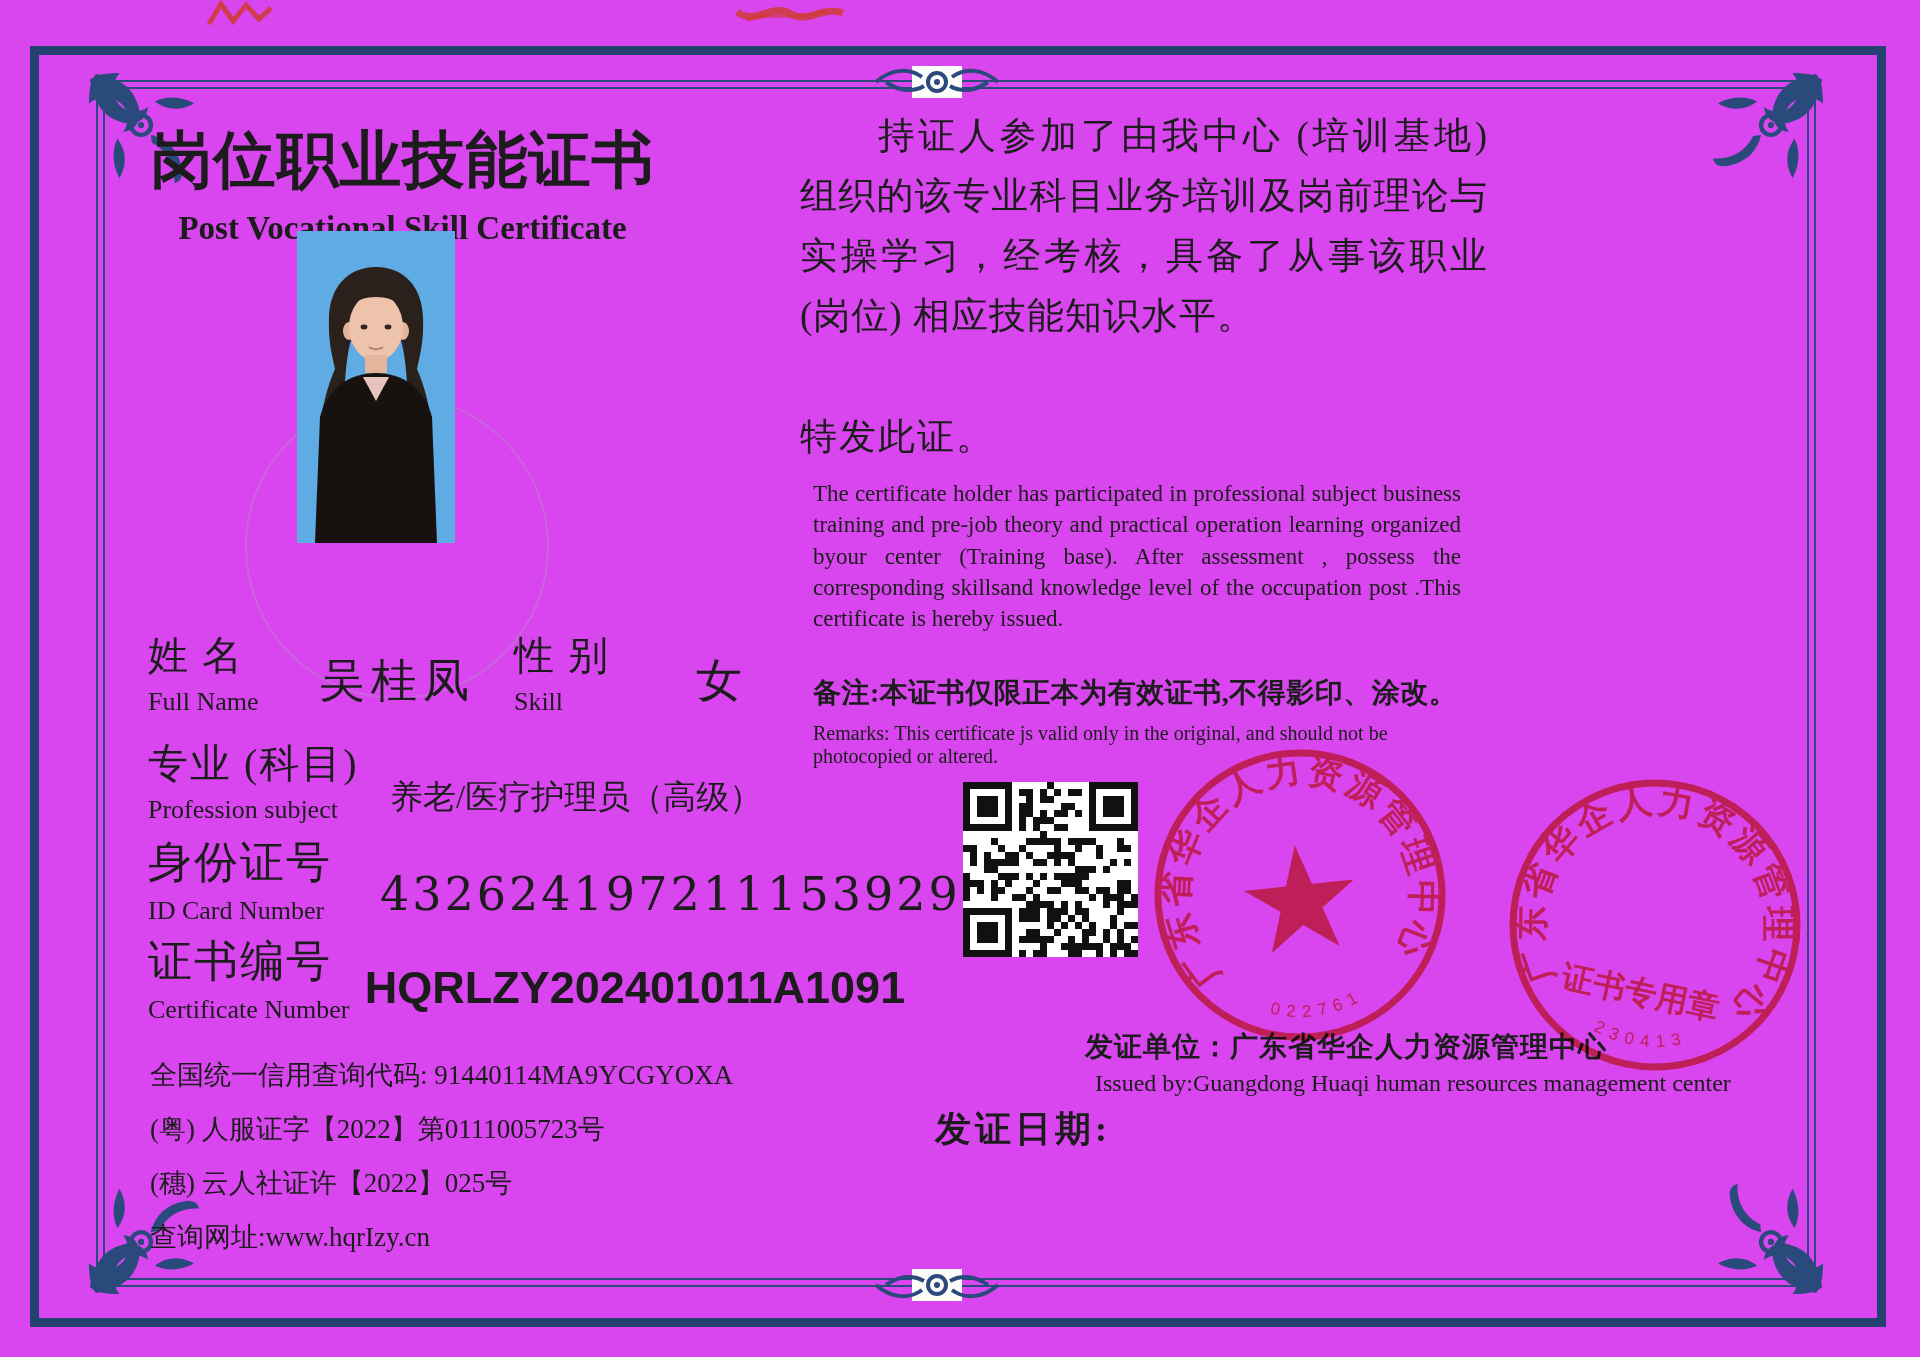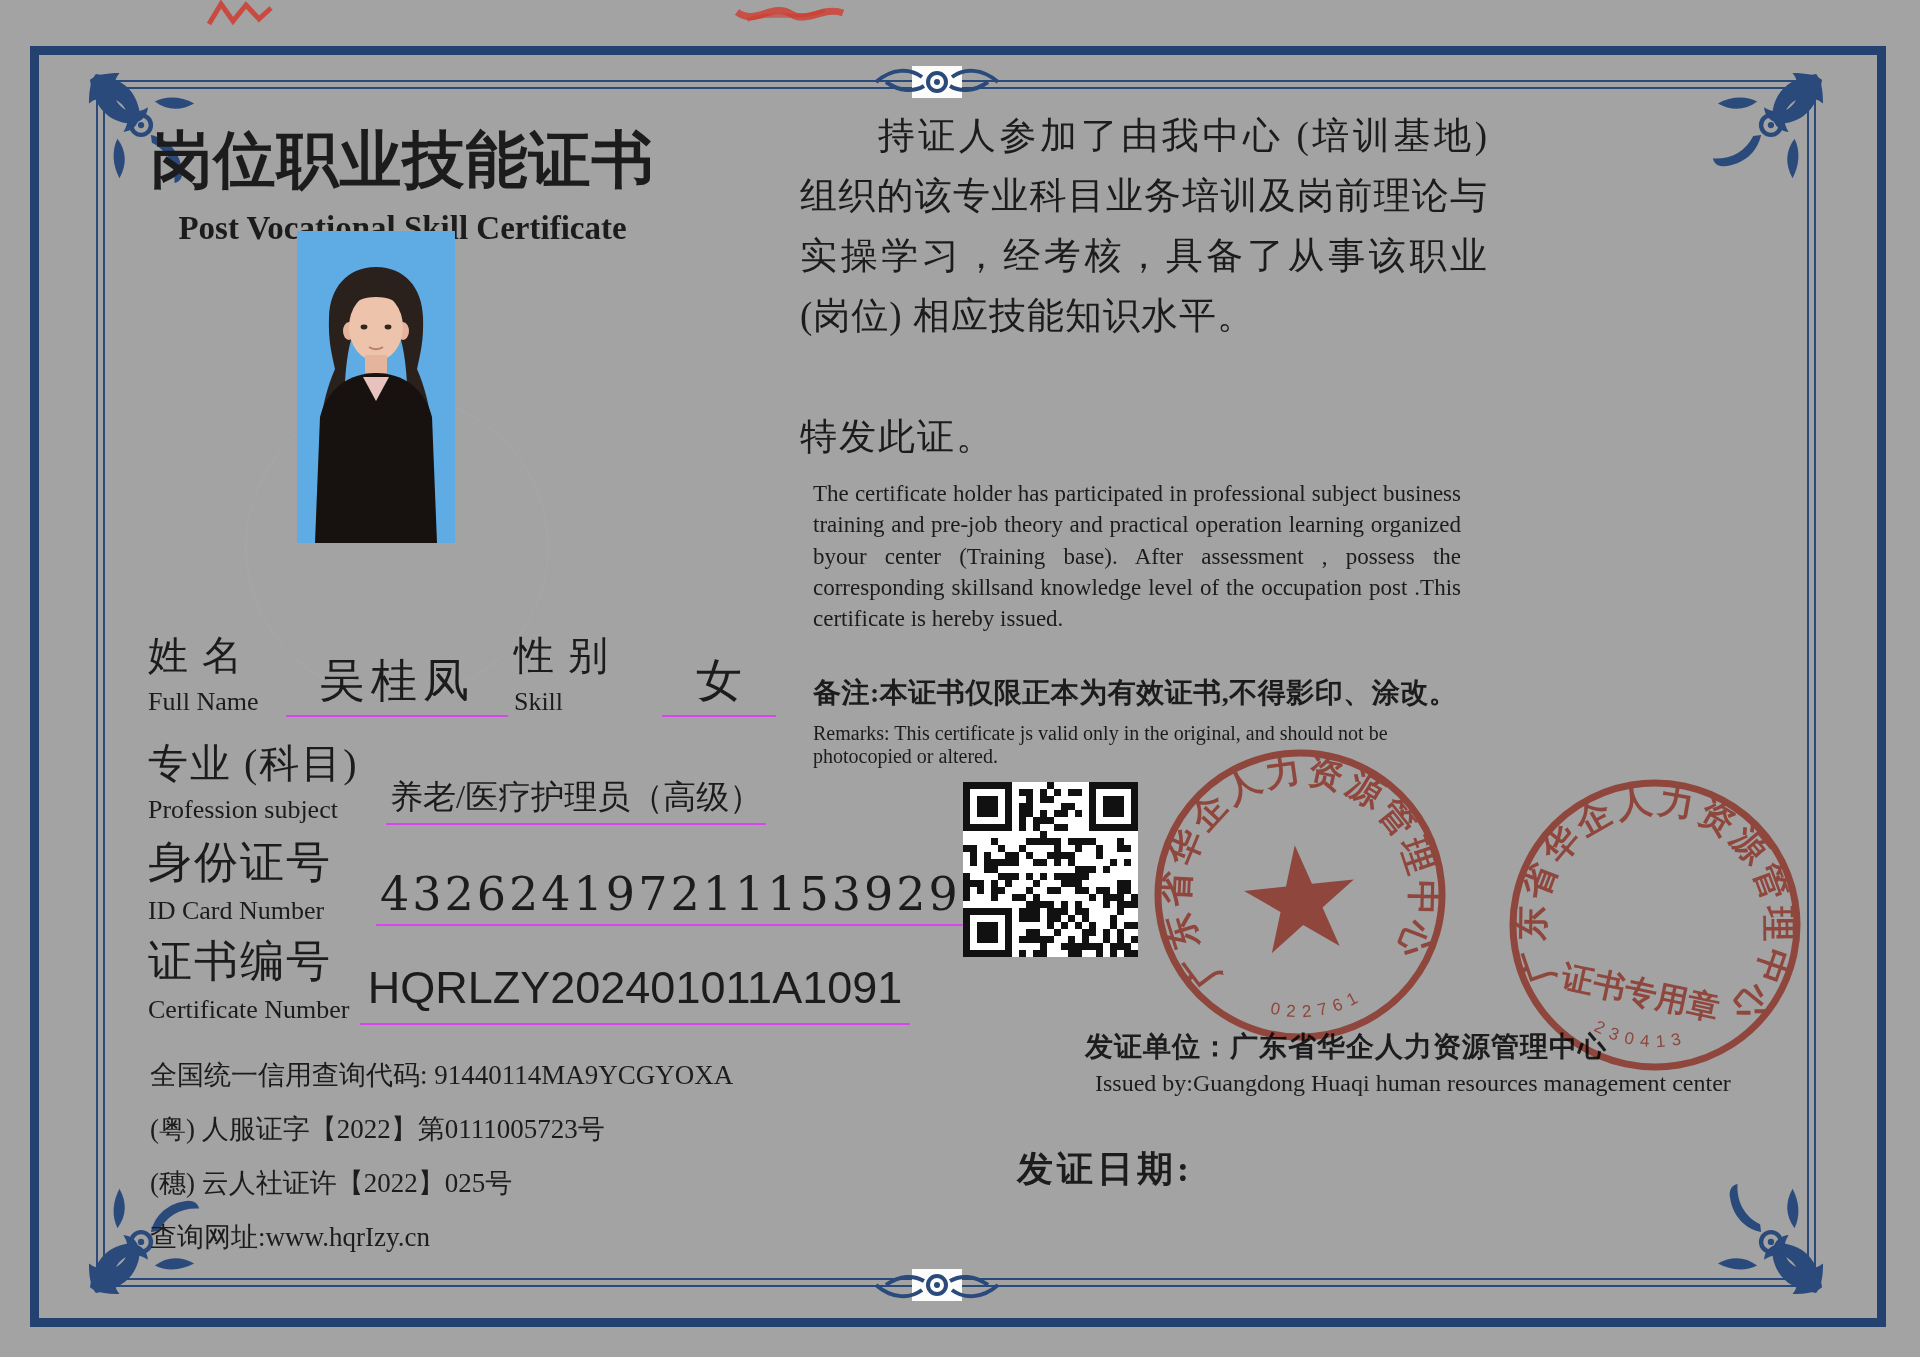--- a/index.html
+++ b/index.html
@@ -1,16 +1,16 @@
 <!DOCTYPE html>
 <html><head>
 <meta charset="utf-8">
 <style>
   html,body{margin:0;padding:0;background:#e8e8e6;}
-  .page{position:relative;width:1920px;height:1357px;background:#a3a3a3;overflow:hidden;
+  .page{position:relative;width:1920px;height:1357px;background:#d946ef;overflow:hidden;
         font-family:"Liberation Serif","DejaVu Serif",serif;color:#1c1c1c;}
   
   .frame-outer{position:absolute;left:30px;top:46px;right:34px;bottom:30px;border:9px solid #24426f;}
   .frame-inner{position:absolute;left:96px;top:80px;right:104px;bottom:70px;border:2.5px solid #2a4a7c;}
   .frame-inner2{position:absolute;inset:5px;border:2px solid #2a4a7c;}
   .corner{position:absolute;width:118px;height:118px;z-index:3;}
   .corner.tl{left:86px;top:70px;}
   .corner.tr{right:94px;top:70px;transform:rotate(90deg);}
   .corner.br{right:94px;bottom:60px;transform:rotate(180deg);}
   .corner.bl{left:86px;bottom:60px;transform:rotate(270deg);}
@@ -38,40 +38,40 @@
   .row-prof{left:148px;top:736px;width:570px;}
   .row-prof .flabel{width:238px;}
   .row-prof .v1{flex:1;font-size:33px;white-space:nowrap;}
   .row-id{left:148px;top:833px;width:715px;}
   .row-id .flabel{width:228px;}
   .row-id .cn{font-size:44px;}
   .row-id .v1{flex:1;font-size:46px;letter-spacing:3px;font-family:"DejaVu Serif",serif;white-space:nowrap;}
   .row-cert{left:148px;top:932px;width:762px;}
   .row-cert .flabel{width:212px;}
   .row-cert .cn{font-size:44px;}
-  .row-cert .v1{flex:1;font-size:45px;font-weight:normal;font-family:"Liberation Sans","DejaVu Sans",sans-serif;
+  .row-cert .v1{flex:1;font-size:45px;font-weight:bold;font-family:"Liberation Sans","DejaVu Sans",sans-serif;
                 white-space:nowrap;letter-spacing:0px;padding-bottom:9px;}
   .footer{position:absolute;left:150px;top:1048px;width:630px;font-size:27px;line-height:2.0;z-index:4;}
   
   .body-cn{position:absolute;left:800px;top:106px;width:688px;font-size:37px;line-height:1.62;
            text-align:justify;text-indent:2.1em;letter-spacing:1px;z-index:4;}
   .body-cn-end{position:absolute;left:800px;top:412px;width:688px;font-size:37px;letter-spacing:2px;z-index:4;}
   .body-en{position:absolute;left:813px;top:478px;width:648px;font-size:23px;line-height:1.36;
            text-align:justify;z-index:4;}
   .remarks-cn{position:absolute;left:813px;top:674px;width:670px;font-size:28px;font-weight:bold;
               letter-spacing:0.5px;z-index:4;}
   .remarks-en{position:absolute;left:813px;top:722px;width:670px;font-size:20px;z-index:4;}
   .qr{position:absolute;left:963px;top:782px;width:175px;height:175px;z-index:4;}
   .seal{position:absolute;width:304px;height:304px;z-index:5;mix-blend-mode:multiply;opacity:0.88;}
   .seal1{left:1148px;top:743px;transform:rotate(-6deg);}
   .seal2{left:1503px;top:773px;transform:rotate(12deg);}
   .issuer{position:absolute;left:1085px;top:1028px;z-index:4;}
   .issuer .cn{font-size:28px;font-weight:bold;letter-spacing:1px;}
   .issuer .en{font-size:24px;margin-top:4px;margin-left:10px;}
-  .daterow{position:absolute;left:1017px;top:1105px;display:flex;align-items:flex-end;z-index:4;margin-top:40px;}
+  .daterow{position:absolute;left:935px;top:1105px;display:flex;align-items:flex-end;z-index:4;}
   .daterow .lbl{font-size:36px;font-weight:bold;letter-spacing:4px;}
   .daterow .val{font-size:58px;margin-left:62px;letter-spacing:2px;}
 </style>
 </head>
 <body>
 
 <div class="page">
 
   <svg class="frag" style="left:205px;top:0;" width="72" height="28" viewBox="0 0 72 28">
     <path d="M4,24 L16,4 L28,21 L41,5 L54,19 L66,8" fill="none" stroke="#cf3b2f" stroke-width="5" opacity="0.85"></path>

